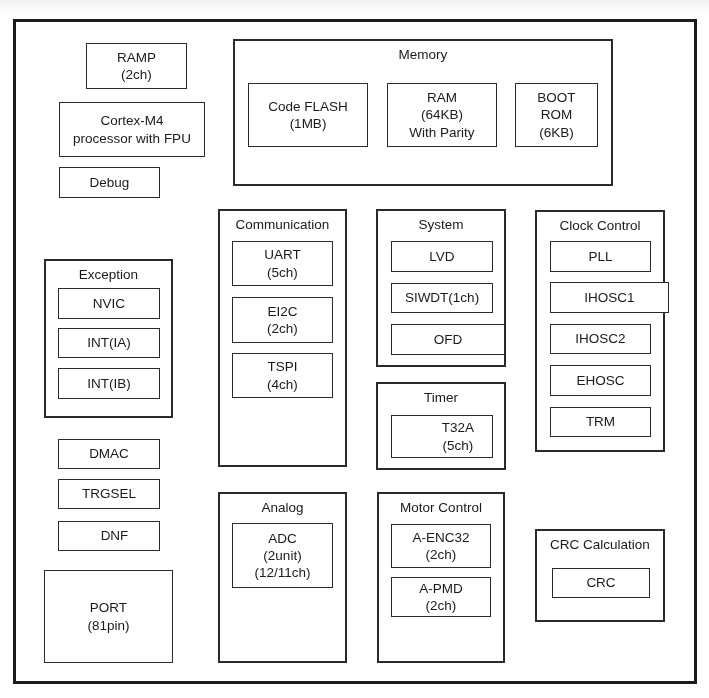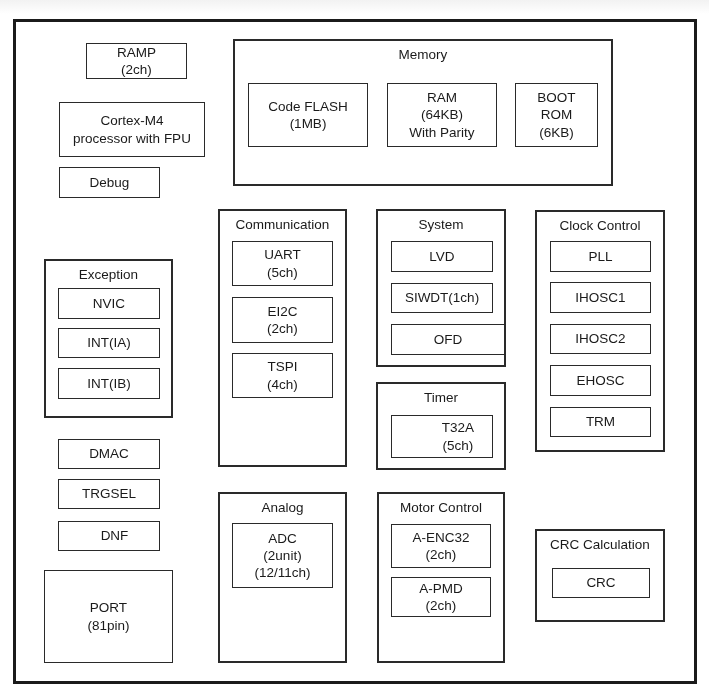--- a/index.html
+++ b/index.html
@@ -28,21 +28,21 @@
   }
   .ln{display:block;white-space:nowrap;}
 </style>
 </head>
 <body>
 
 <div id="canvas">
 
   <div class="abs outer" style="left:13px;top:19px;width:684px;height:665px;"></div>
 
-  <div class="abs box" style="left:86px;top:43px;width:101px;height:36px;">
+  <div class="abs box" style="left:86px;top:43px;width:101px;height:46px;">
     <span class="ln">RAMP</span>
     <span class="ln">(2ch)</span>
   </div>
 
   <div class="abs box" style="left:59px;top:102px;width:146px;height:55px;">
     <span class="ln">Cortex-M4</span>
     <span class="ln">processor with FPU</span>
   </div>
 
   <div class="abs box" style="left:59px;top:167px;width:101px;height:31px;">
@@ -103,21 +103,21 @@
     <span class="ln">T32A</span>
     <span class="ln">(5ch)</span>
   </div>
 
   <div class="abs group" style="left:535px;top:210px;width:130px;height:242px;">
     <div class="group-title">Clock Control</div>
   </div>
   <div class="abs box" style="left:550px;top:241px;width:101px;height:31px;">
     <span class="ln">PLL</span>
   </div>
-  <div class="abs box" style="left:550px;top:282px;width:101px;height:31px;">
+  <div class="abs box" style="left:550px;top:282px;width:119px;height:31px;">
     <span class="ln">IHOSC1</span>
   </div>
   <div class="abs box" style="left:550px;top:324px;width:101px;height:30px;">
     <span class="ln">IHOSC2</span>
   </div>
   <div class="abs box" style="left:550px;top:365px;width:101px;height:31px;">
     <span class="ln">EHOSC</span>
   </div>
   <div class="abs box" style="left:550px;top:407px;width:101px;height:30px;align-items:center;">
     <span class="ln">TRM</span>

